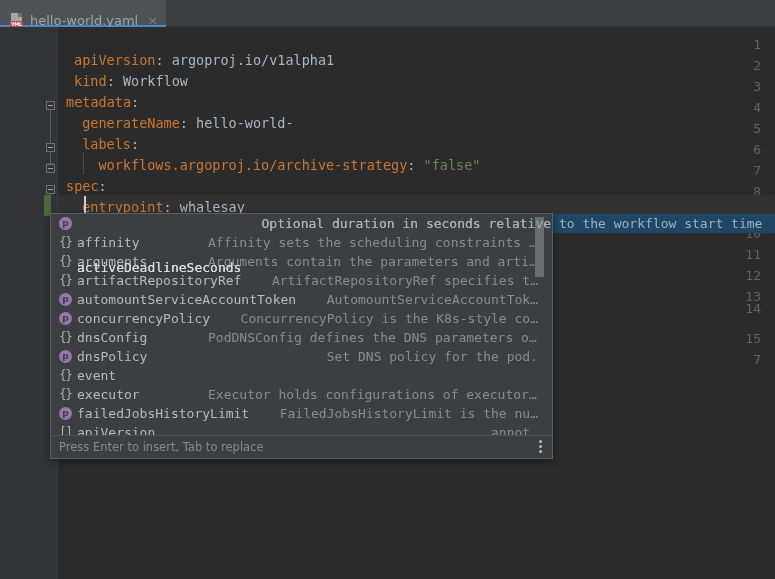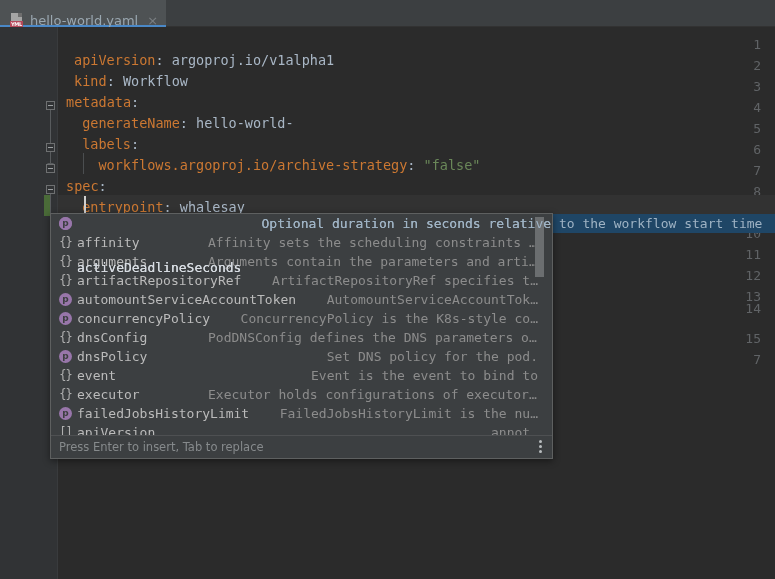--- a/index.html
+++ b/index.html
@@ -453,21 +453,20 @@
           <span class="cdesc">PodDNSConfig defines the DNS parameters of a …</span>
         </div>
         <div class="crow" style="top: 133px;">
           <span class="cicon prop">p</span>
           <span class="cname">dnsPolicy</span>
           <span class="cdesc">Set DNS policy for the pod.</span>
         </div>
         <div class="crow" style="top: 152px;">
           <span class="cicon obj">{}</span>
           <span class="cname">event</span>
-          <span class="cdesc">Event is the event to bind to</span>
         </div>
         <div class="crow" style="top: 171px;">
           <span class="cicon obj">{}</span>
           <span class="cname">executor</span>
           <span class="cdesc">Executor holds configurations of executor cont…</span>
         </div>
         <div class="crow" style="top: 190px;">
           <span class="cicon prop">p</span>
           <span class="cname">failedJobsHistoryLimit</span>
           <span class="cdesc">FailedJobsHistoryLimit is the nu…</span>

